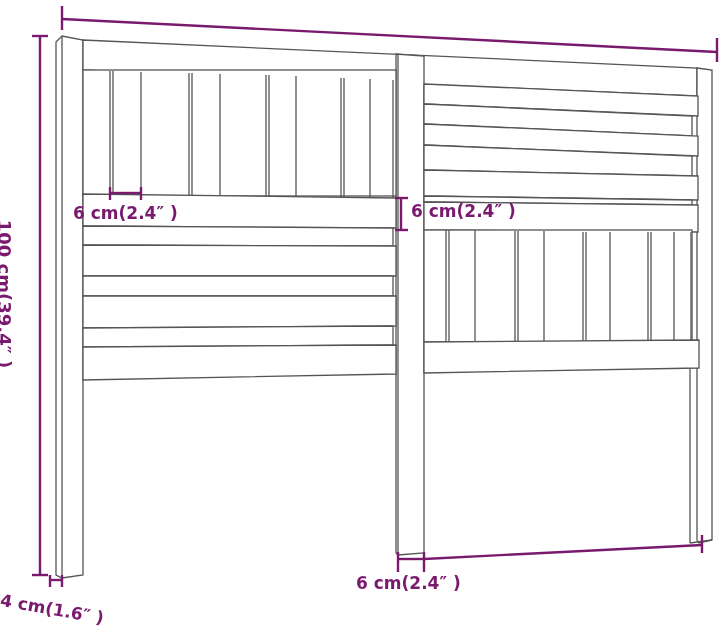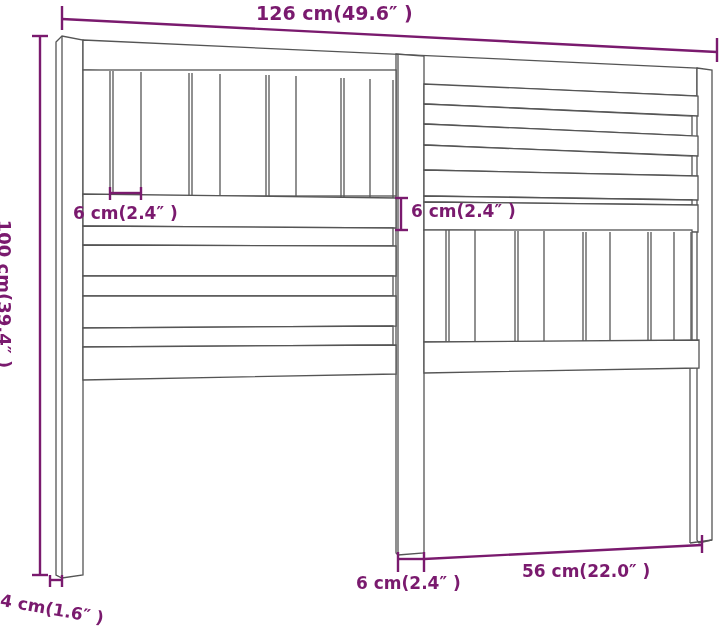--- a/index.html
+++ b/index.html
@@ -125,26 +125,24 @@
 
       <line x1="398" y1="559" x2="424" y2="559"></line>
       <line x1="398" y1="552" x2="398" y2="572"></line>
       <line x1="424" y1="552" x2="424" y2="572"></line>
 
       <line x1="424" y1="559" x2="702" y2="545"></line>
       <line x1="702" y1="535" x2="702" y2="553"></line>
     </g>
   </svg>
 
-  <div class="label" style="left:256px; top:4px; font-size:19px; color:#7a1a6e;">126 cm(49.6″ )</div>
 
   <div class="label" style="left:-70px; top:285px; font-size:18px; color:#7a1a6e; transform: rotate(90deg); transform-origin: center;">100 cm(39.4″ )</div>
 
   <div class="label" style="left:73px; top:205px; color:#7a1a6e;">6 cm(2.4″ )</div>
 
   <div class="label" style="left:411px; top:203px; color:#7a1a6e;">6 cm(2.4″ )</div>
 
   <div class="label" style="left:2px; top:592px; color:#7a1a6e; transform: rotate(10deg); transform-origin: left top;">4 cm(1.6″ )</div>
 
   <div class="label" style="left:356px; top:575px; color:#7a1a6e;">6 cm(2.4″ )</div>
 
-  <div class="label" style="left:522px; top:563px; color:#7a1a6e;">56 cm(22.0″ )</div>
 </div>
 
 </body></html>

